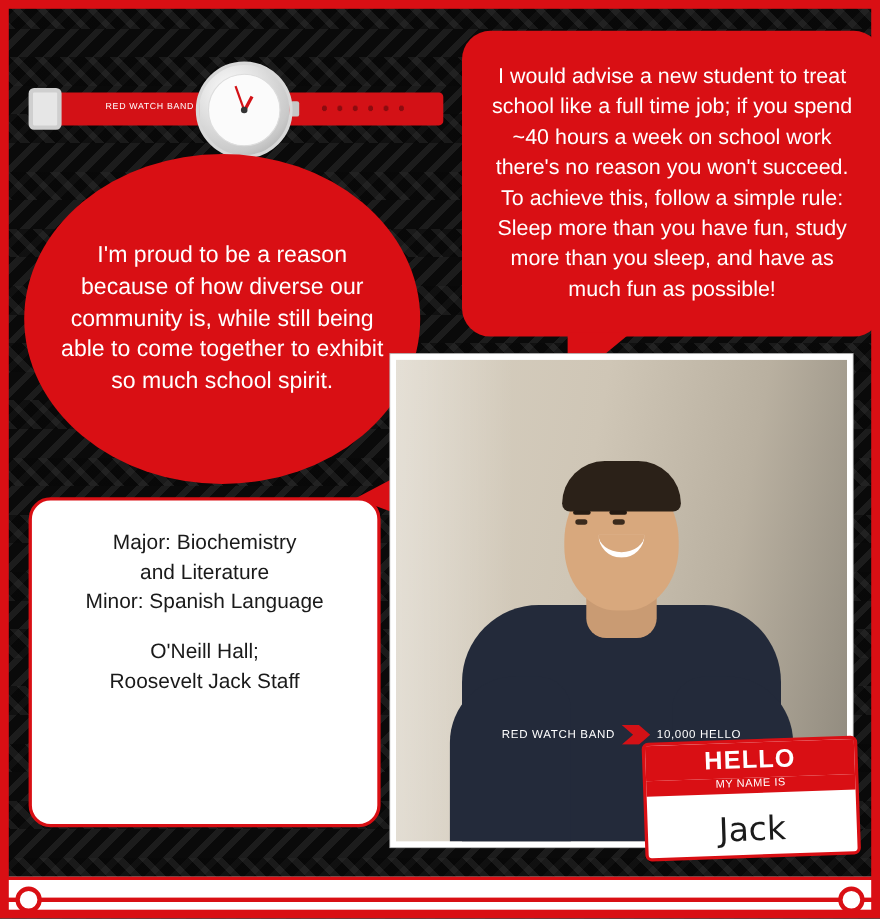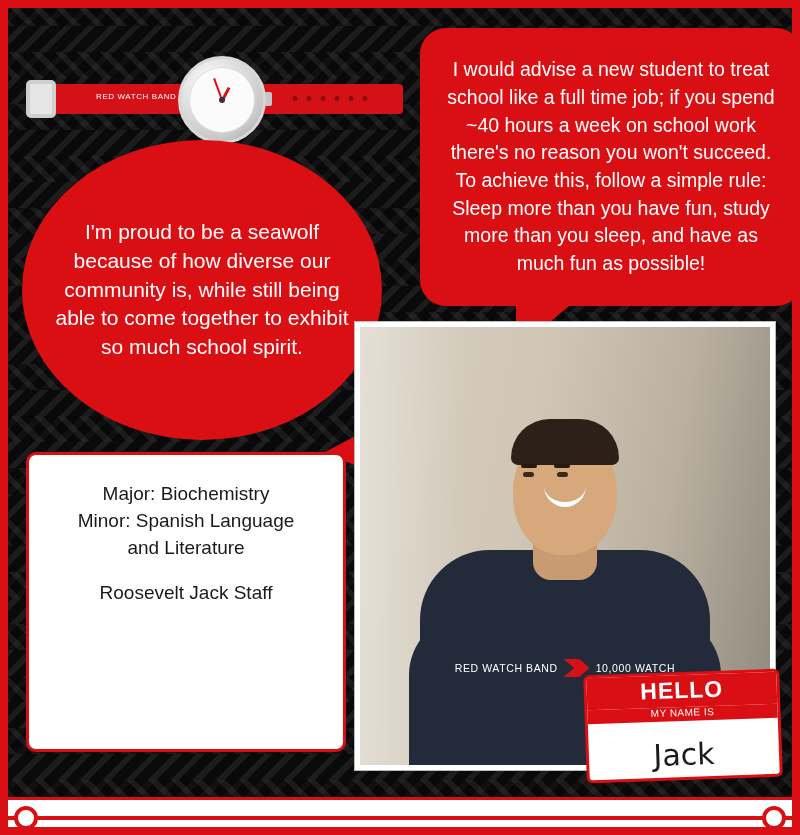--- a/index.html
+++ b/index.html
@@ -103,21 +103,21 @@
     font-size:19.5px;padding:14px 20px;line-height:1.42;margin-left:20px;
   }
   #bubble-right .tail{
     position:absolute;left:96px;bottom:-44px;width:0;height:0;
     border-top:48px solid #d90f14;border-right:58px solid transparent;
   }
 
   
   #info-card{
     position:absolute;left:26px;top:452px;width:320px;height:300px;
-    background:#fff;border:3px solid #d90f14;border-radius:10px;
+    background:#fff;border:3px solid #d90f14;border-radius:20px;
     box-sizing:border-box;padding:26px 18px;text-align:center;
     font-size:19px;color:#1a1a1a;line-height:1.42;
   }
   #info-card .gap{height:18px;}
 
   
   #photo{
     position:absolute;left:355px;top:322px;width:420px;height:448px;
     background:#fff;border:5px solid #fff;box-sizing:border-box;overflow:hidden;
     box-shadow:0 0 0 1px #bbb;
@@ -201,34 +201,35 @@
   <div class="case">
     <div class="dial">
       <div class="hand m"></div>
       <div class="hand h"></div>
       <div class="pin"></div>
     </div>
   </div>
 </div>
 
 <div class="bubble" id="bubble-left">
-  <span>I'm proud to be a seawolf because of how diverse our community is, while still being able to come together to exhibit so much school spirit.</span>
+  <span>I'm proud to be a reason because of how diverse our community is, while still being able to come together to exhibit so much school spirit.</span>
   <span class="tail"></span>
 </div>
 
 <div class="bubble" id="bubble-right">
   <span>I would advise a new student to treat school like a full time job; if you spend ~40 hours a week on school work there's no reason you won't succeed. To achieve this, follow a simple rule: Sleep more than you have fun, study more than you sleep, and have as much fun as possible!</span>
   <span class="tail"></span>
 </div>
 
 <div id="info-card">
   <div>Major: Biochemistry</div>
+  <div>and Literature</div>
   <div>Minor: Spanish Language</div>
-  <div>and Literature</div>
   <div class="gap"></div>
+  <div>O'Neill Hall;</div>
   <div>Roosevelt Jack Staff</div>
 </div>
 
 <div id="photo">
   <div class="wall"></div>
   <div class="person">
     <div class="torso"></div>
     <div class="shoulderL"></div>
     <div class="shoulderR"></div>
     <div class="neck"></div>
@@ -236,21 +237,21 @@
     <div class="hair"></div>
     <div class="brow l"></div>
     <div class="brow r"></div>
     <div class="eye l"></div>
     <div class="eye r"></div>
     <div class="smile"></div>
   </div>
   <div class="shirt-logo">
     <span>RED WATCH BAND</span>
     <span class="arrow"></span>
-    <span>10,000 WATCH</span>
+    <span>10,000 HELLO</span>
   </div>
   <div class="shirt-sub">...and growing</div>
 </div>
 
 <div id="nametag">
   <div class="hello-bar">HELLO</div>
   <div class="mni">MY NAME IS</div>
   <div class="name">Jack</div>
 </div>
 

